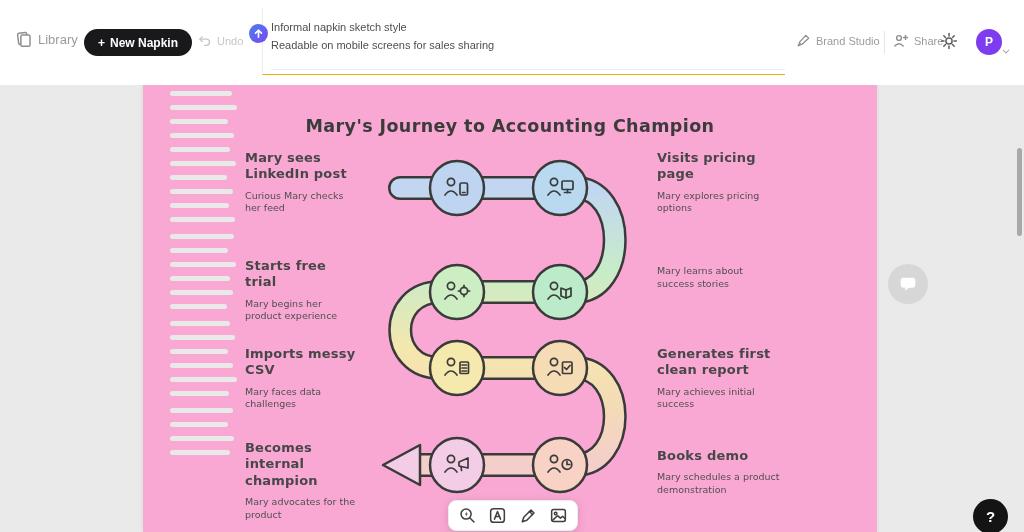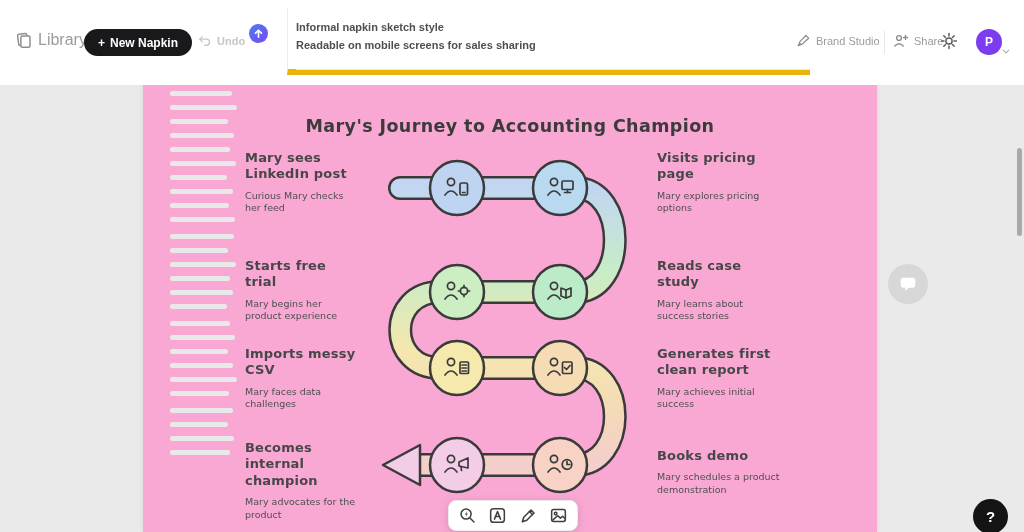--- a/index.html
+++ b/index.html
@@ -28,29 +28,29 @@
   .tb-item { position:absolute; display:flex; align-items:center; gap:5px;
              color:#9b9b9b; font-size:11px; cursor:pointer; white-space:nowrap; }
   .tb-item svg { flex: 0 0 auto; }
   .btn-new {
     position:absolute; left:84px; top:29px; height:27px;
     background:#19191c; color:#fff; border:none; border-radius:14px;
     font-size:12px; font-weight:bold; padding:0 14px;
     display:flex; align-items:center; gap:5px; cursor:pointer;
     font-family:"Liberation Sans",sans-serif;
   }
-  .undo { color:#c6c6c6;font-weight:bold; }
+  .undo { color:#c6c6c6; }
   .spark-btn {
     position:absolute; left:249px; top:24px; width:19px; height:19px;
     border-radius:50%; background:linear-gradient(135deg,#4a7df0,#7a4af0);
     display:flex; align-items:center; justify-content:center; cursor:pointer; z-index:22;
   }
   .prompt-box {
-    position:absolute; left:287px; top:8px; width:523px; height:67px;
-    border-left:1px solid #ececec; border-bottom:6px solid #eab308;font-weight:bold;
+    position:absolute; left:262px; top:8px; width:523px; height:67px;
+    border-left:1px solid #ececec; border-bottom:1px solid #eab308;
   }
   .prompt-line { position:absolute; left:8px; right:0; font-size:11px; color:#4f4f4f; cursor:text; }
   .prompt-line.l1 { top:13px; }
   .prompt-line.l2 { top:31px; padding-bottom:18px; border-bottom:1px solid #ececec; }
   .tb-divider { position:absolute; left:884px; top:31px; width:1px; height:23px; background:#e6e6e6; }
   .avatar {
     position:absolute; left:976px; top:29px; width:26px; height:26px;
     border-radius:50%; background:#7d3cf0; color:#fff;
     font-size:12px; font-weight:bold; display:flex; align-items:center; justify-content:center;
     cursor:pointer;
@@ -235,36 +235,35 @@
   <div class="step-label right" style="top:150px">
     <div class="step-title">Visits pricing page</div>
     <div class="step-sub">Mary explores pricing options</div>
   </div>
 
   <div class="step-label left" style="top:440px">
     <div class="step-title">Becomes internal champion</div>
     <div class="step-sub">Mary advocates for the product</div>
   </div>
   <div class="step-label right" style="top:258px">
-    <div class="step-title">Reads case study</div>
     <div class="step-sub">Mary learns about success stories</div>
   </div>
   <div class="step-label right" style="top:346px">
     <div class="step-title">Generates first clean report</div>
     <div class="step-sub">Mary achieves initial success</div>
   </div>
   <div class="step-label right" style="top:448px">
     <div class="step-title">Books demo</div>
     <div class="step-sub">Mary schedules a product demonstration</div>
   </div>
 </div>
 
 <div class="topbar">
 
-  <div class="tb-item" style="left:16px; top:31px; font-size:16px;">
+  <div class="tb-item" style="left:16px; top:31px; font-size:13px;">
     <svg class="tbicon" width="17" height="17" viewBox="0 0 16 16">
       <rect x="2" y="1.8" width="8.6" height="10.6" rx="1.4" transform="rotate(-7 6.3 7.1)"></rect>
       <rect x="4.6" y="3.8" width="8.6" height="10.6" rx="1.4" fill="#fff"></rect>
     </svg>
     <span>Library</span>
   </div>
 
   <button class="btn-new">
     <span>+</span>
     <span>New Napkin</span>

